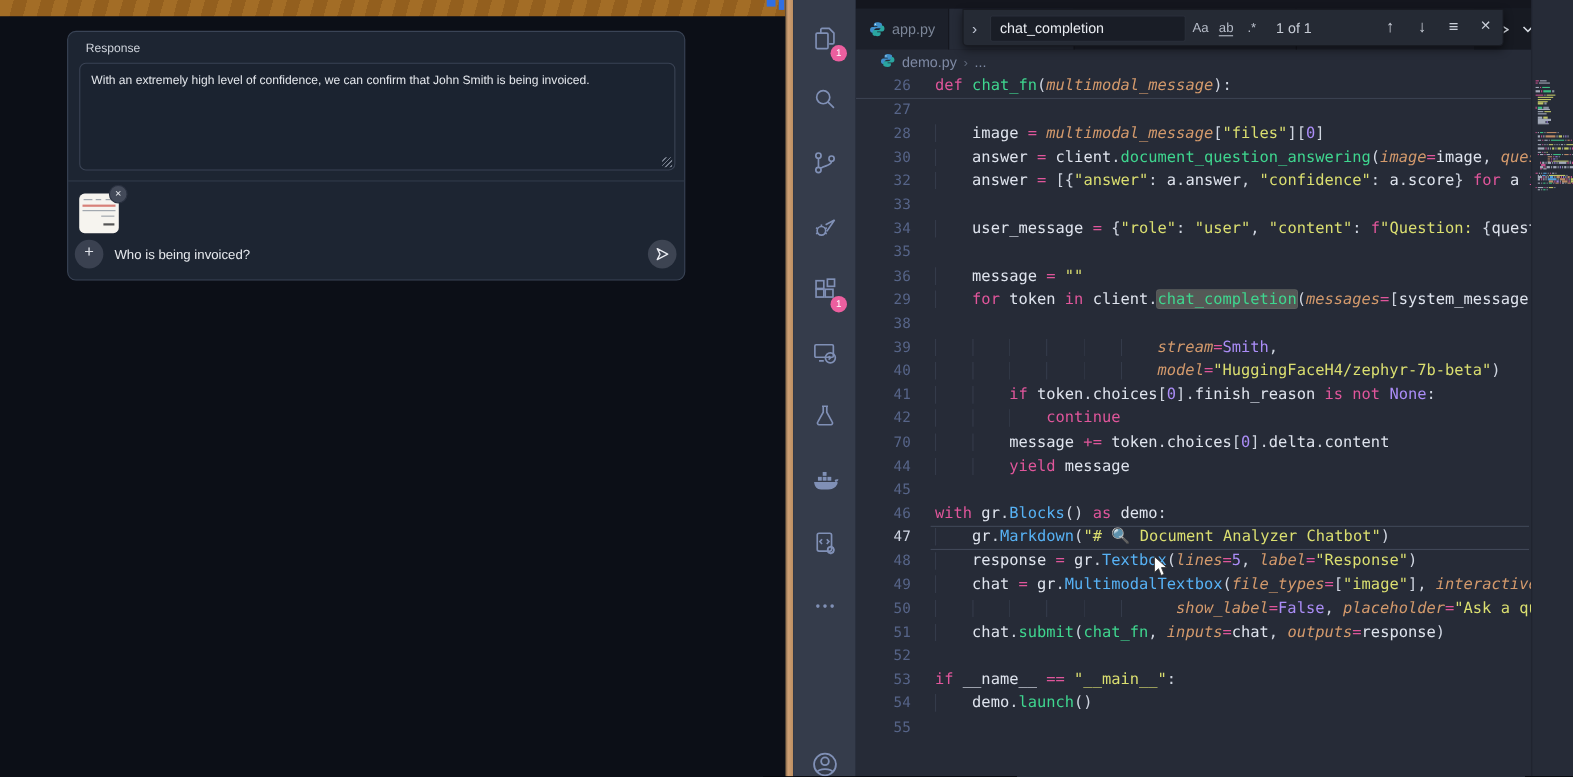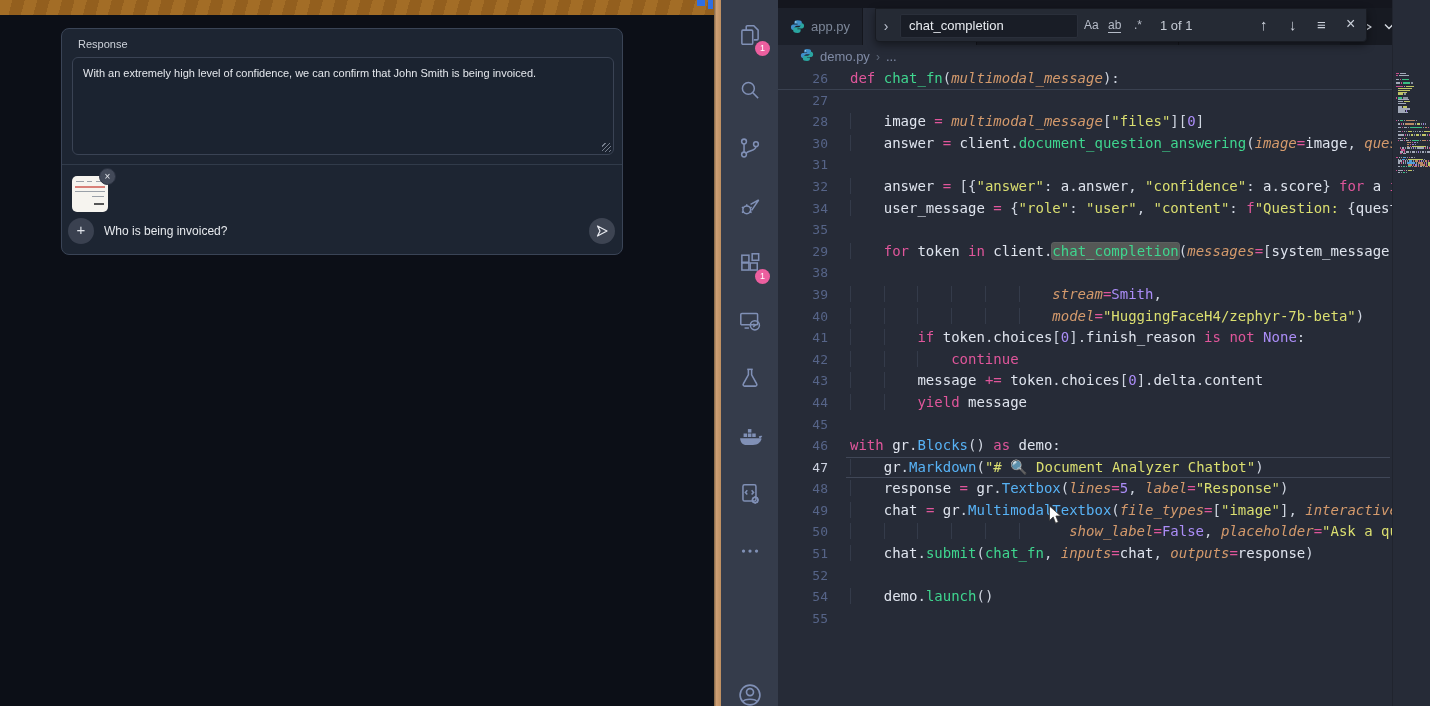--- a/index.html
+++ b/index.html
@@ -306,36 +306,40 @@
         </div>
         <div class="crow">
           <span class="lnum">28</span>
           <pre class="ltext"><span class="ind">    </span><span class="tk-t">image </span><span class="tk-k">=</span><span class="tk-t"> </span><span class="tk-p">multimodal_message</span><span class="tk-u">[</span><span class="tk-s">"files"</span><span class="tk-u">][</span><span class="tk-n">0</span><span class="tk-u">]</span></pre>
         </div>
         <div class="crow">
           <span class="lnum">30</span>
           <pre class="ltext"><span class="ind">    </span><span class="tk-t">answer </span><span class="tk-k">=</span><span class="tk-t"> client</span><span class="tk-u">.</span><span class="tk-f">document_question_answering</span><span class="tk-u">(</span><span class="tk-p">image</span><span class="tk-k">=</span><span class="tk-t">image</span><span class="tk-u">, </span><span class="tk-p">question</span></pre>
         </div>
         <div class="crow">
-          <span class="lnum">31</span>
-          <pre class="ltext"></pre>
-        </div>
-        <div class="crow">
           <span class="lnum">32</span>
           <pre class="ltext"><span class="ind">    </span><span class="tk-t">answer </span><span class="tk-k">=</span><span class="tk-t"> </span><span class="tk-u">[{</span><span class="tk-s">"answer"</span><span class="tk-u">: </span><span class="tk-t">a</span><span class="tk-u">.</span><span class="tk-t">answer</span><span class="tk-u">, </span><span class="tk-s">"confidence"</span><span class="tk-u">: </span><span class="tk-t">a</span><span class="tk-u">.</span><span class="tk-t">score</span><span class="tk-u">} </span><span class="tk-k">for</span><span class="tk-t"> a </span><span class="tk-k">in</span></pre>
         </div>
         <div class="crow">
+          <span class="lnum">33</span>
+          <pre class="ltext"></pre>
+        </div>
+        <div class="crow">
           <span class="lnum">34</span>
           <pre class="ltext"><span class="ind">    </span><span class="tk-t">user_message </span><span class="tk-k">=</span><span class="tk-t"> </span><span class="tk-u">{</span><span class="tk-s">"role"</span><span class="tk-u">: </span><span class="tk-s">"user"</span><span class="tk-u">, </span><span class="tk-s">"content"</span><span class="tk-u">: </span><span class="tk-k">f</span><span class="tk-s">"Question: </span><span class="tk-u">{</span><span class="tk-t">question</span></pre>
         </div>
         <div class="crow">
           <span class="lnum">35</span>
           <pre class="ltext"></pre>
         </div>
         <div class="crow">
+          <span class="lnum">36</span>
+          <pre class="ltext"><span class="ind">    </span><span class="tk-t">message </span><span class="tk-k">=</span><span class="tk-t"> </span><span class="tk-s">""</span></pre>
+        </div>
+        <div class="crow">
           <span class="lnum">29</span>
           <pre class="ltext"><span class="ind">    </span><span class="tk-k">for</span><span class="tk-t"> token </span><span class="tk-k">in</span><span class="tk-t"> client</span><span class="tk-u">.</span><span class="tk-h">chat_completion</span><span class="tk-u">(</span><span class="tk-p">messages</span><span class="tk-k">=</span><span class="tk-u">[</span><span class="tk-t">system_message</span><span class="tk-u">, </span></pre>
         </div>
         <div class="crow">
           <span class="lnum">38</span>
         </div>
         <div class="crow">
           <span class="lnum">39</span>
           <pre class="ltext"><span class="ind">    </span><span class="ind">    </span><span class="ind">    </span><span class="ind">    </span><span class="ind">    </span><span class="ind">    </span><span class="tk-p">stream</span><span class="tk-k">=</span><span class="tk-n">Smith</span><span class="tk-u">,</span></pre>
         </div>
@@ -345,21 +349,21 @@
         </div>
         <div class="crow">
           <span class="lnum">41</span>
           <pre class="ltext"><span class="ind">    </span><span class="ind">    </span><span class="tk-k">if</span><span class="tk-t"> token</span><span class="tk-u">.</span><span class="tk-t">choices</span><span class="tk-u">[</span><span class="tk-n">0</span><span class="tk-u">].</span><span class="tk-t">finish_reason </span><span class="tk-k">is</span><span class="tk-t"> </span><span class="tk-k">not</span><span class="tk-t"> </span><span class="tk-n">None</span><span class="tk-u">:</span></pre>
         </div>
         <div class="crow">
           <span class="lnum">42</span>
           <pre class="ltext"><span class="ind">    </span><span class="ind">    </span><span class="ind">    </span><span class="tk-k">continue</span></pre>
         </div>
         <div class="crow">
-          <span class="lnum">43</span>
+          <span class="lnum">70</span>
           <pre class="ltext"><span class="ind">    </span><span class="ind">    </span><span class="tk-t">message </span><span class="tk-k">+=</span><span class="tk-t"> token</span><span class="tk-u">.</span><span class="tk-t">choices</span><span class="tk-u">[</span><span class="tk-n">0</span><span class="tk-u">].</span><span class="tk-t">delta</span><span class="tk-u">.</span><span class="tk-t">content</span></pre>
         </div>
         <div class="crow">
           <span class="lnum">44</span>
           <pre class="ltext"><span class="ind">    </span><span class="ind">    </span><span class="tk-k">yield</span><span class="tk-t"> message</span></pre>
         </div>
         <div class="crow">
           <span class="lnum">45</span>
           <pre class="ltext"></pre>
         </div>
@@ -384,20 +388,24 @@
           <span class="lnum">50</span>
           <pre class="ltext"><span class="ind">    </span><span class="ind">    </span><span class="ind">    </span><span class="ind">    </span><span class="ind">    </span><span class="ind">    </span>  <span class="tk-p">show_label</span><span class="tk-k">=</span><span class="tk-n">False</span><span class="tk-u">, </span><span class="tk-p">placeholder</span><span class="tk-k">=</span><span class="tk-s">"Ask a question"</span></pre>
         </div>
         <div class="crow">
           <span class="lnum">51</span>
           <pre class="ltext"><span class="ind">    </span><span class="tk-t">chat</span><span class="tk-u">.</span><span class="tk-f">submit</span><span class="tk-u">(</span><span class="tk-f">chat_fn</span><span class="tk-u">, </span><span class="tk-p">inputs</span><span class="tk-k">=</span><span class="tk-t">chat</span><span class="tk-u">, </span><span class="tk-p">outputs</span><span class="tk-k">=</span><span class="tk-t">response</span><span class="tk-u">)</span></pre>
         </div>
         <div class="crow">
           <span class="lnum">52</span>
           <pre class="ltext"></pre>
+        </div>
+        <div class="crow">
+          <span class="lnum">53</span>
+          <pre class="ltext"><span class="tk-k">if</span><span class="tk-t"> __name__ </span><span class="tk-k">==</span><span class="tk-t"> </span><span class="tk-s">"__main__"</span><span class="tk-u">:</span></pre>
         </div>
         <div class="crow">
           <span class="lnum">54</span>
           <pre class="ltext"><span class="ind">    </span><span class="tk-t">demo</span><span class="tk-u">.</span><span class="tk-f">launch</span><span class="tk-u">()</span></pre>
         </div>
         <div class="crow">
           <span class="lnum">55</span>
           <pre class="ltext"></pre>
         </div>
       </div>

